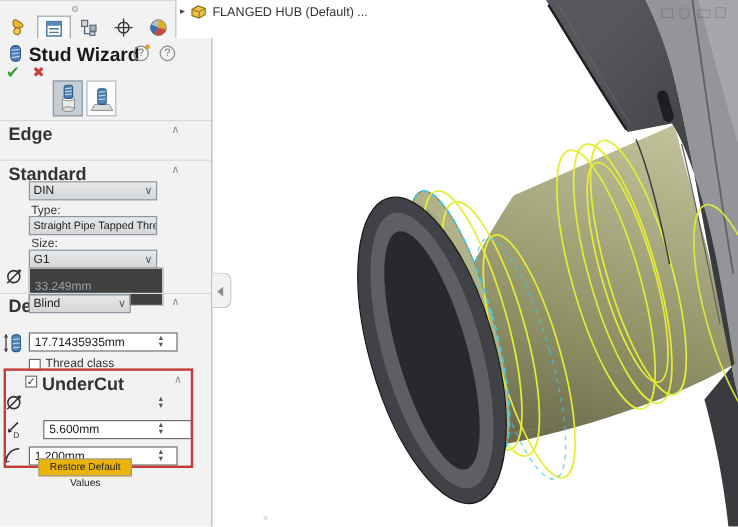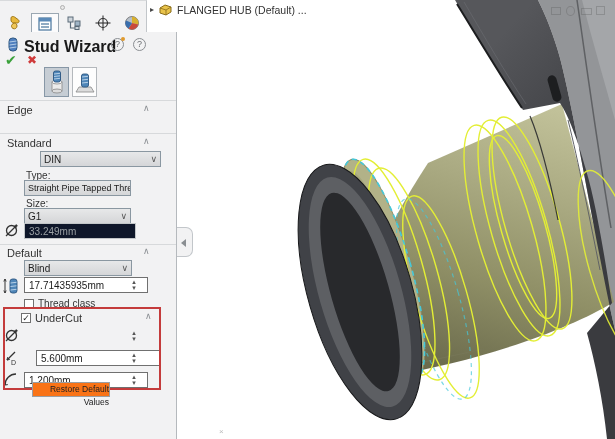--- a/index.html
+++ b/index.html
@@ -18,48 +18,48 @@
   .tab.active { background:#fbfbfc; border:1px solid #9aa7b2; border-bottom:none; }
   #panelbody { left:0; top:32px; width:177px; height:407px; background:#f2f2f3;
     border-right:1px solid #b5b9bd; }
   #flyout-handle { left:177px; top:227px; width:16px; height:30px; background:#f2f2f3;
     border:1px solid #c2c6ca; border-left:none; border-radius:0 7px 7px 0; }
   #flyout-handle .arr { position:absolute; left:4px; top:11px; width:0; height:0;
     border-top:4px solid transparent; border-bottom:4px solid transparent;
     border-right:5px solid #8a8e92; }
 
   
-  .hdr { font-size:11px; font-weight:400; color:#333; }
+  .hdr { font-size:15px; font-weight:700; color:#333; }
   .chev { font-size:9px; color:#8a8e92; }
   .lbl { font-size:10px; color:#333; }
   .title { font-size:16px; font-weight:bold; color:#1a1a1a; }
 
   
   .combo { height:16px; background:linear-gradient(#e7e8e9,#d5d6d8);
     border:1px solid #8a97a1; display:flex; align-items:center; padding:0 3px;
     font-size:10px; color:#222; white-space:nowrap; overflow:hidden; }
   .combo .cchev { margin-left:auto; font-size:9px; color:#555; }
   .field { height:16px; background:#fff; border:1px solid #707070; font-size:10px;
     color:#1a1a1a; padding:0 0 0 4px; width:124px; outline:none;
     font-family:"Liberation Sans","DejaVu Sans",sans-serif; }
-  .field.disabled { background:#0f172a; border:1px solid #c2c6c8; color:#9aa0a4; width:112px; height:16px; }
+  .field.disabled { background:#404040; border:1px solid #c2c6c8; color:#9aa0a4; width:112px; height:32px; }
   .spin { width:10px; display:flex; flex-direction:column; align-items:center;
     line-height:6px; font-size:7px; color:#555; cursor:pointer; }
   .cb { width:10px; height:10px; background:#fff; border:1px solid #707070;
     font-size:9px; line-height:9px; color:#2b2b2b; text-align:center; }
   .divider { left:0; width:176px; height:1px; background:#d7d9db; }
   .listbox { background:#3e86dd; border:1px solid #2f6db8; font-size:10px;
     color:#30352b; padding:1px 0 0 4px; }
   .btn-toggle { width:25px; height:30px; border:1px solid #b4b8bc; background:#fdfdfd;
     display:flex; align-items:center; justify-content:center; cursor:pointer; }
   .btn-toggle.selected { background:#c6cdd4; border:1px solid #8797a6; }
   .helpicon { width:13px; height:13px; border-radius:50%; border:1px solid #8a8e92;
     color:#6a6e72; font-size:9px; line-height:11px; text-align:center; }
-  #restore-btn { background:#f97316; border:1px solid #9a9ea2; font-size:8.5px;
-    color:#222; text-align:right; line-height:13px; cursor:pointer; z-index:6; }
+  #restore-btn { background:#eab308; border:1px solid #9a9ea2; font-size:8.5px;
+    color:#222; text-align:center; line-height:13px; cursor:pointer; z-index:6; }
   #redbox { border:2px solid #c43b3b; z-index:5; pointer-events:none; }
 
   
   #breadcrumb { left:150px; top:3px; display:flex; align-items:center; gap:4px;
     font-size:10.5px; color:#333; }
   .ghost { opacity:0.3; }
   #origin-mark { left:219px; top:427px; font-size:8px; color:#777; opacity:0.5; }
 </style>
 </head>
 <body>
@@ -233,21 +233,21 @@
   <div class="abs divider" style="top:100px"></div>
 
   <div class="abs hdr" style="left:7px;top:104px">Edge</div>
   <div class="abs chev" style="left:143px;top:103px">∧</div>
 
   <div class="abs divider" style="top:133px"></div>
 
   <div class="abs hdr" style="left:7px;top:137px">Standard</div>
   <div class="abs chev" style="left:143px;top:136px">∧</div>
 
-  <div class="abs combo" style="left:40px;top:151px;width:121px">
+  <div class="abs combo" style="left:24px;top:151px;width:107px">
     <span>DIN</span>
     <span class="cchev">∨</span>
   </div>
   <div class="abs lbl" style="left:26px;top:170px">Type:</div>
   <div class="abs combo" style="left:24px;top:180px;width:107px;font-size:9px">
     <span>Straight Pipe Tapped Thread</span>
 
   </div>
   <div class="abs lbl" style="left:26px;top:198px">Size:</div>
   <div class="abs combo" style="left:24px;top:208px;width:107px">
@@ -260,21 +260,21 @@
     <line x1="2" y1="13" x2="13" y2="2" stroke="#333" stroke-width="1.3"></line>
     <path d="M13,2 L10.5,2.5 M13,2 L12.5,4.5" stroke="#333" stroke-width="1"></path>
   </svg>
   <input class="abs field disabled" style="left: 24px; top: 223px;" readonly="" value="33.249mm">
 
   <div class="abs divider" style="top:244px"></div>
 
   <div class="abs hdr" style="left:7px;top:247px">Default</div>
   <div class="abs chev" style="left:143px;top:246px">∧</div>
 
-  <div class="abs combo" style="left:24px;top:260px;width:108px">
+  <div class="abs combo" style="left:24px;top:245px;width:85px">
     <span>Blind</span>
     <span class="cchev">∨</span>
   </div>
 
   <svg class="abs" style="left:2px;top:277px" width="18" height="18" viewBox="0 0 18 18">
     <line x1="3" y1="2" x2="3" y2="16" stroke="#333" stroke-width="1"></line>
     <path d="M3,2 L1.8,4.5 M3,2 L4.2,4.5 M3,16 L1.8,13.5 M3,16 L4.2,13.5" stroke="#333" stroke-width="0.9" fill="none"></path>
     <rect x="8" y="2" width="7" height="14" rx="2.5" fill="#4f86b8" stroke="#2a5580" stroke-width="0.9"></rect>
     <line x1="8.5" y1="6" x2="14.5" y2="5.3" stroke="#cfe2f2" stroke-width="0.8"></line>
     <line x1="8.5" y1="9.5" x2="14.5" y2="8.8" stroke="#cfe2f2" stroke-width="0.8"></line>

